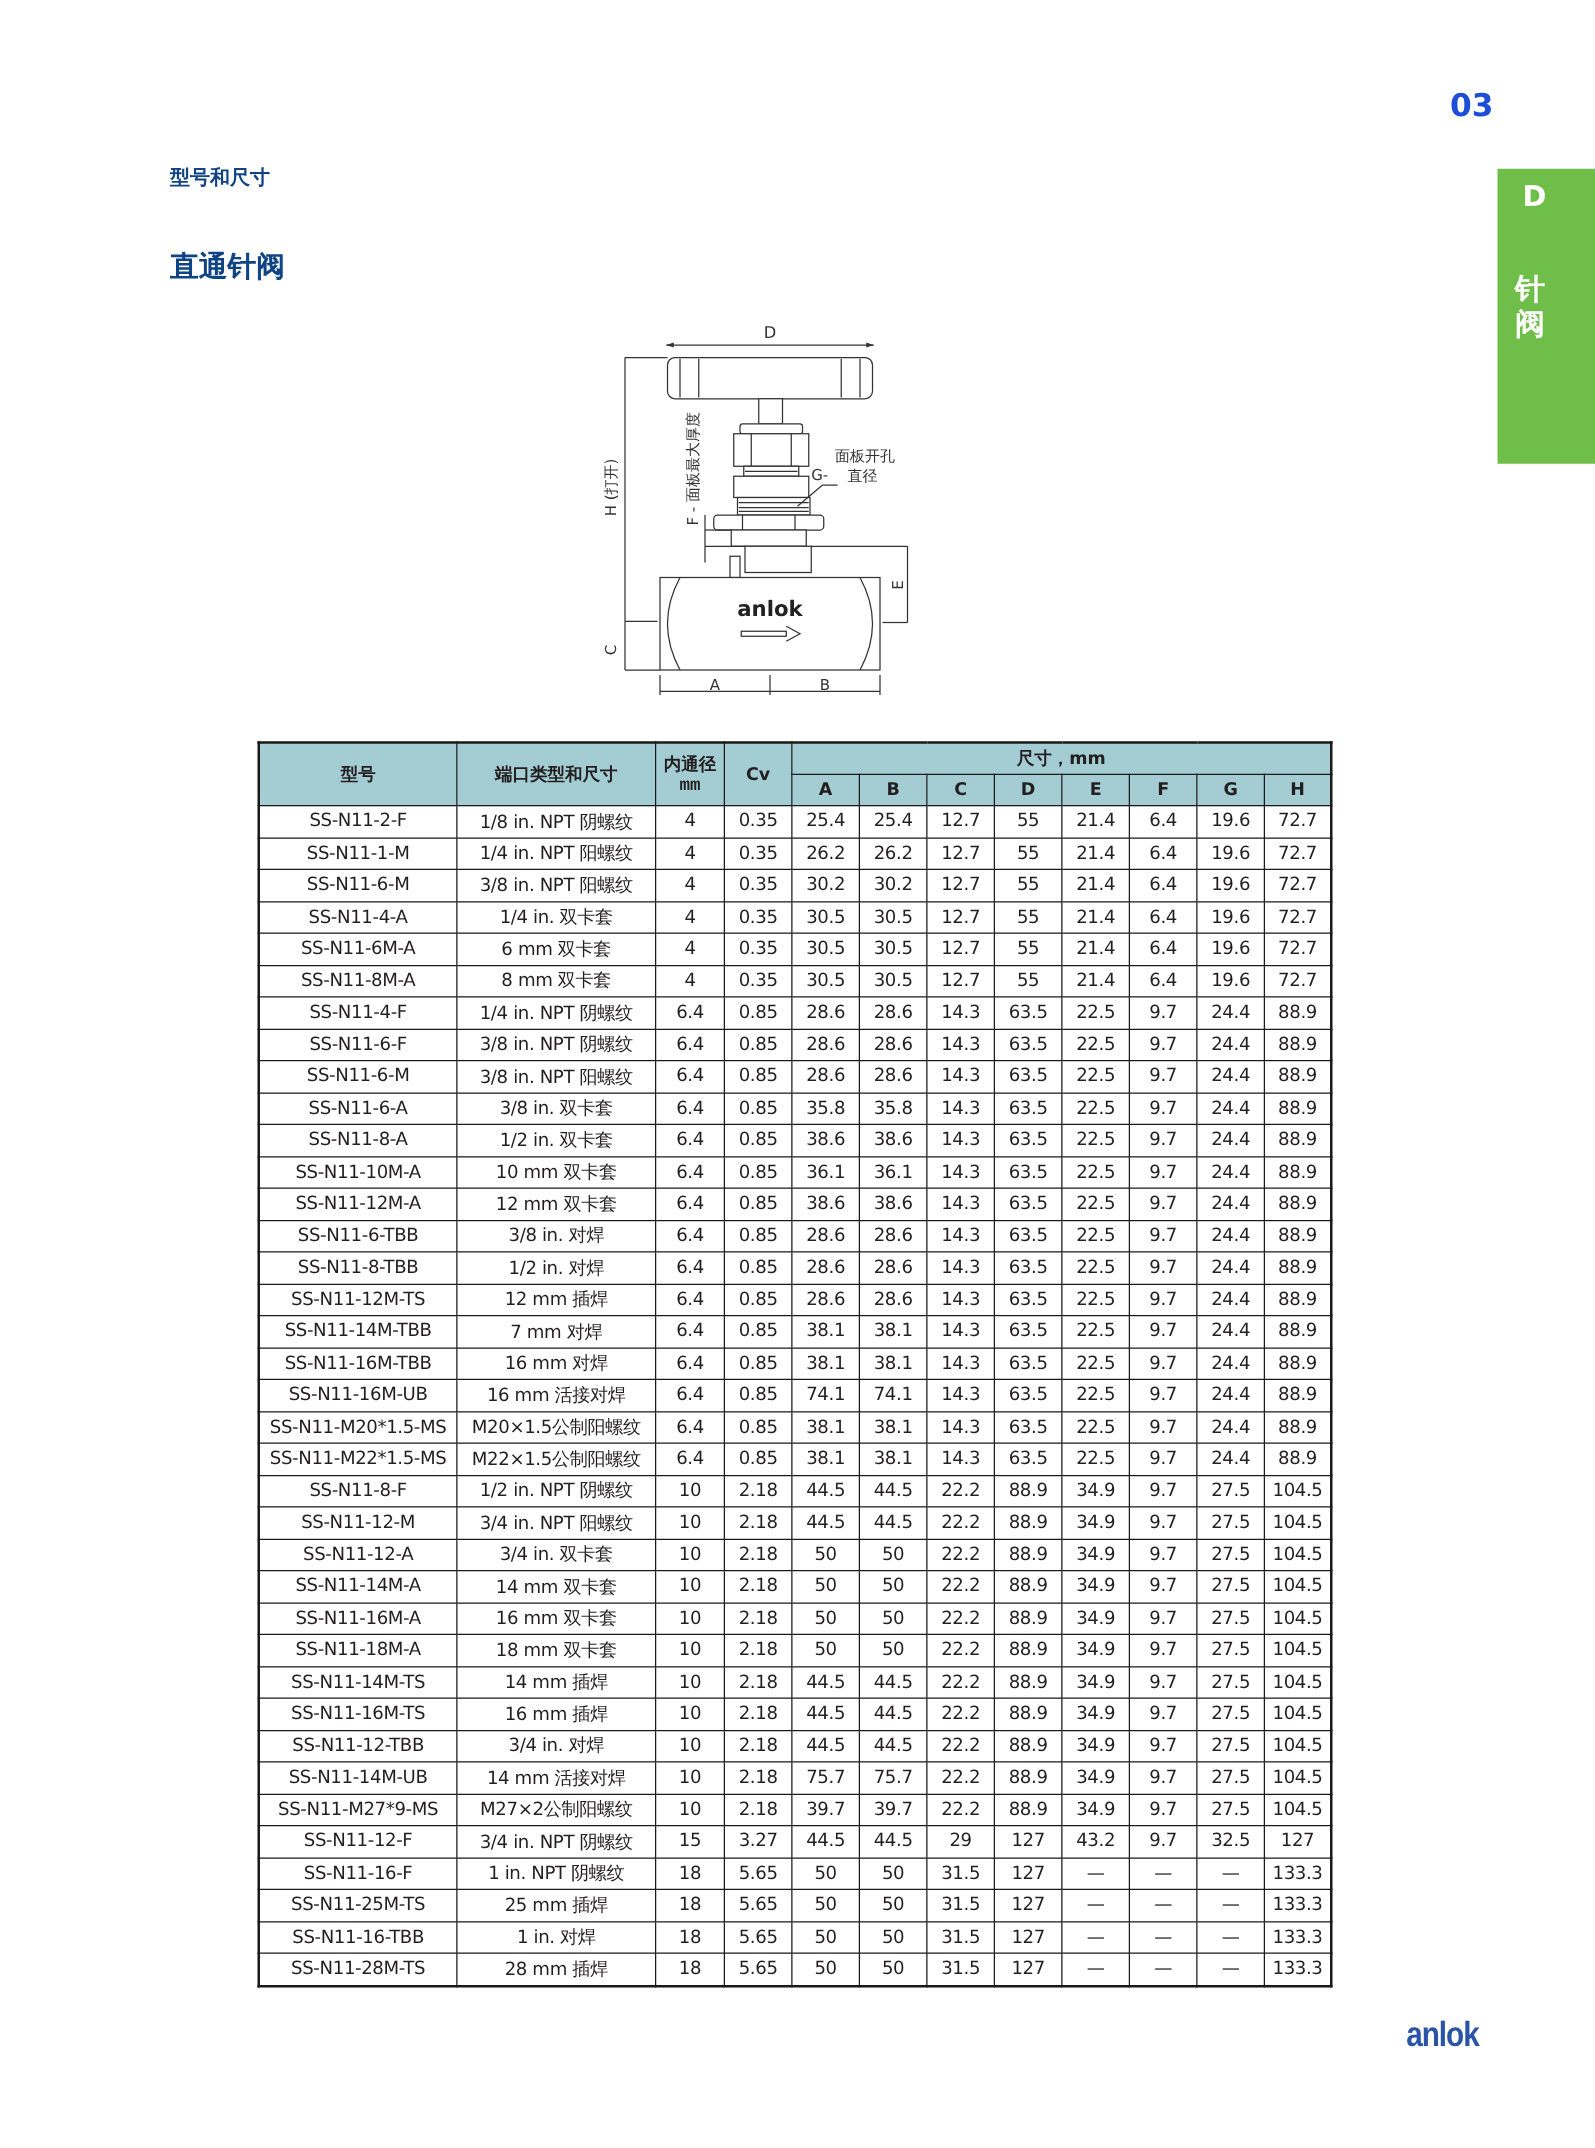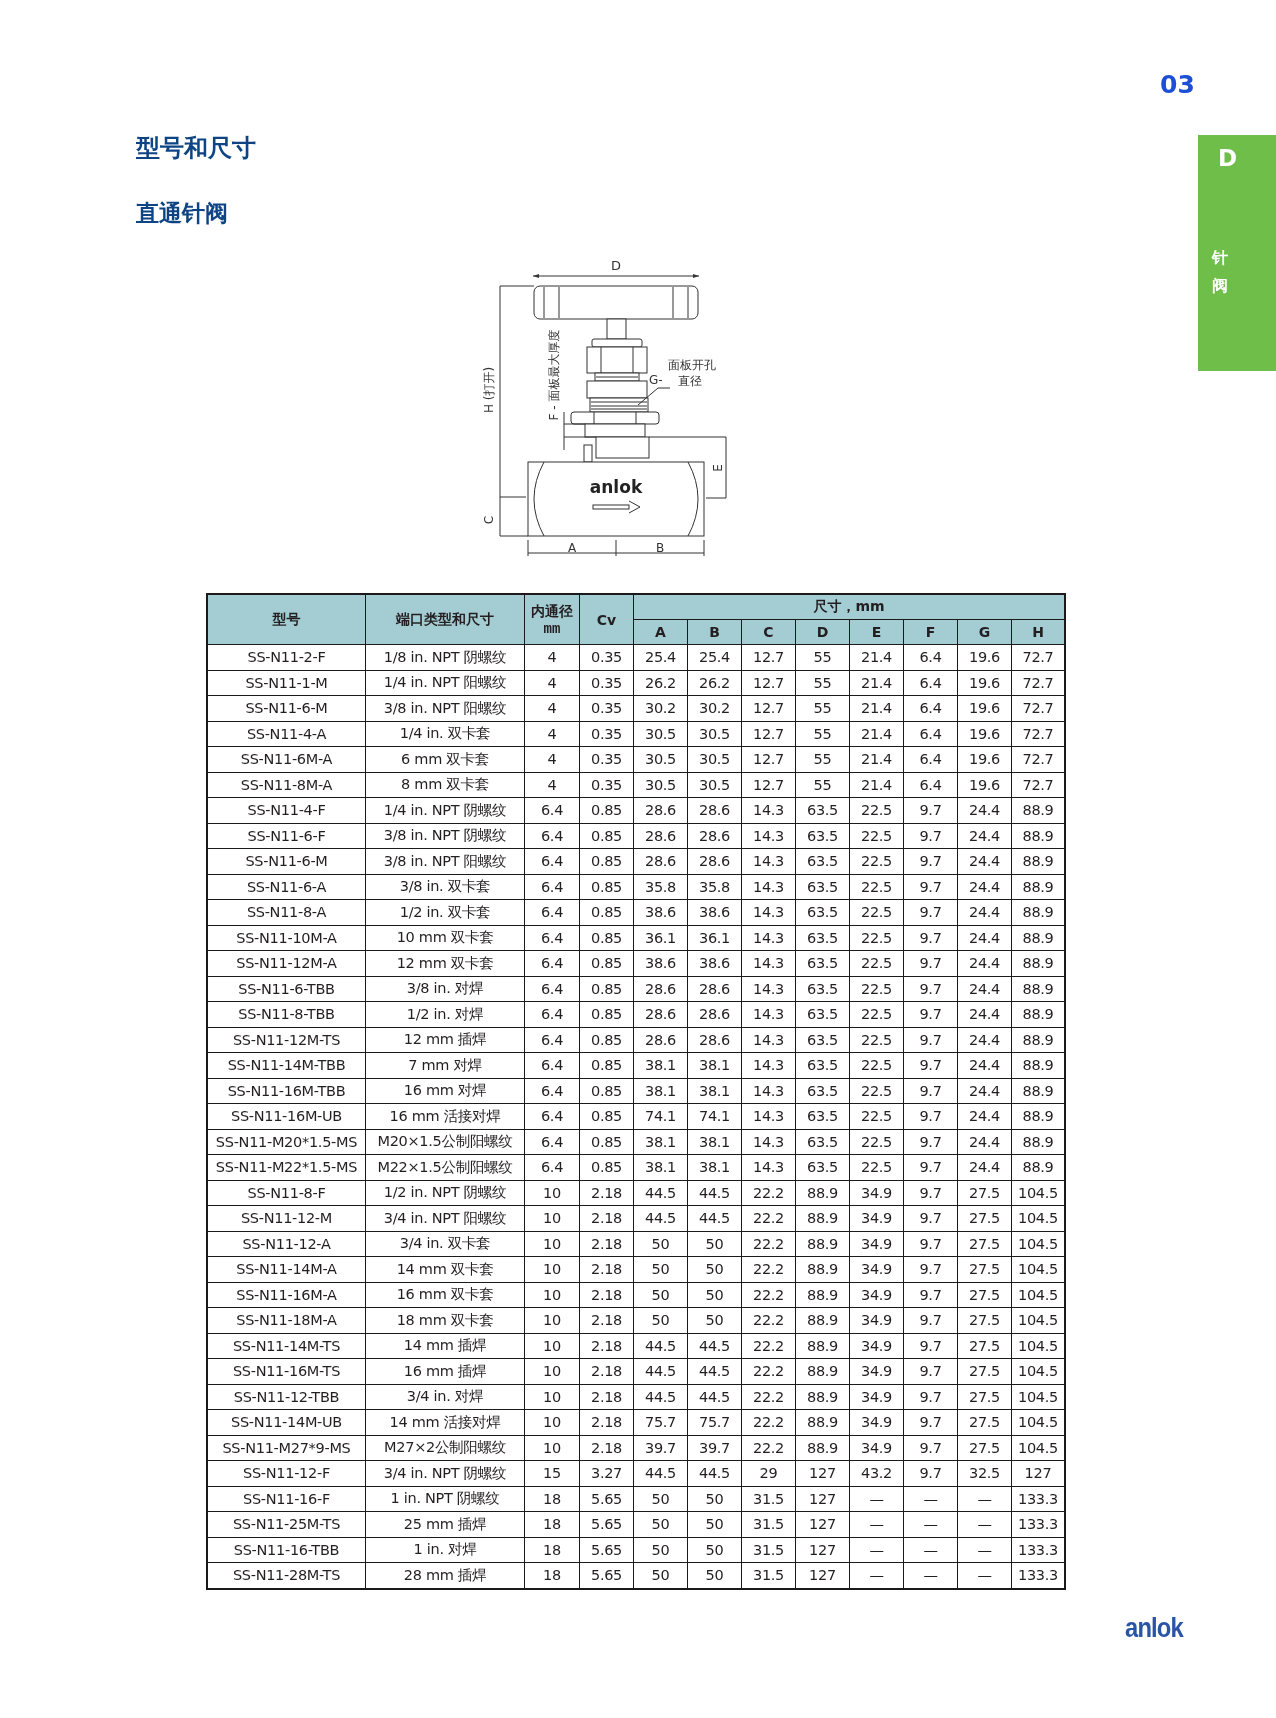--- a/index.html
+++ b/index.html
@@ -1,22 +1,22 @@
 <!DOCTYPE html>
 <html><head>
 <meta charset="utf-8">
 <style>
   html, body { margin: 0; padding: 0; background: #ffffff; }
   body { width: 1276px; height: 1718px; position: relative; overflow: hidden;
          font-family: "DejaVu Sans", "Liberation Sans", sans-serif; color: #231f20; }
   .page-number { position: absolute; left: 1160px; top: 70px; font-size: 25px; font-weight: bold; color: #1d4ed8; }
   .side-tab { position: absolute; left: 1198px; top: 135px; width: 78px; height: 236px; background: #6fbe4a; }
   .side-tab .letter { position: absolute; left: 20px; top: 10px; font-size: 23px; font-weight: bold; color: #ffffff; }
-  .side-tab .label { position: absolute; left: 14px; top: 82px; width: 30px; font-size: 16px; font-weight: bold; color: #ffffff; line-height: 28px; margin-top: 27px; }
-  .title { position: absolute; left: 136px; top: 132px; font-size: 24px; font-weight: bold; color: #0f4484; letter-spacing: 0px; }
+  .side-tab .label { position: absolute; left: 14px; top: 82px; width: 30px; font-size: 24px; font-weight: bold; color: #ffffff; line-height: 28px; }
+  .title { position: absolute; left: 136px; top: 132px; font-size: 16px; font-weight: bold; color: #0f4484; letter-spacing: 0px; }
   .subtitle { position: absolute; left: 136px; top: 198px; font-size: 23px; font-weight: bold; color: #0f4484; text-align: center; }
   .diagram { position: absolute; left: 440px; top: 250px; width: 320px; height: 310px; }
   table.spec { position: absolute; left: 206px; top: 593px; border-collapse: collapse; border: 2.5px solid #1a1a1a; }
   table.spec th, table.spec td { border: 1.3px solid #1a1a1a; text-align: center; padding: 0; font-size: 14.5px; }
   table.spec th { background: #a3ccd3; font-weight: bold; font-size: 14px; }
   table.spec td { height: 24.5px; color: #231f20; letter-spacing: -0.3px; }
   table.spec thead tr.h1 th { height: 24px; }
   table.spec thead tr.h2 th { height: 24px; }
   .col-model { width: 157px; }
   .col-port { width: 158px; }

